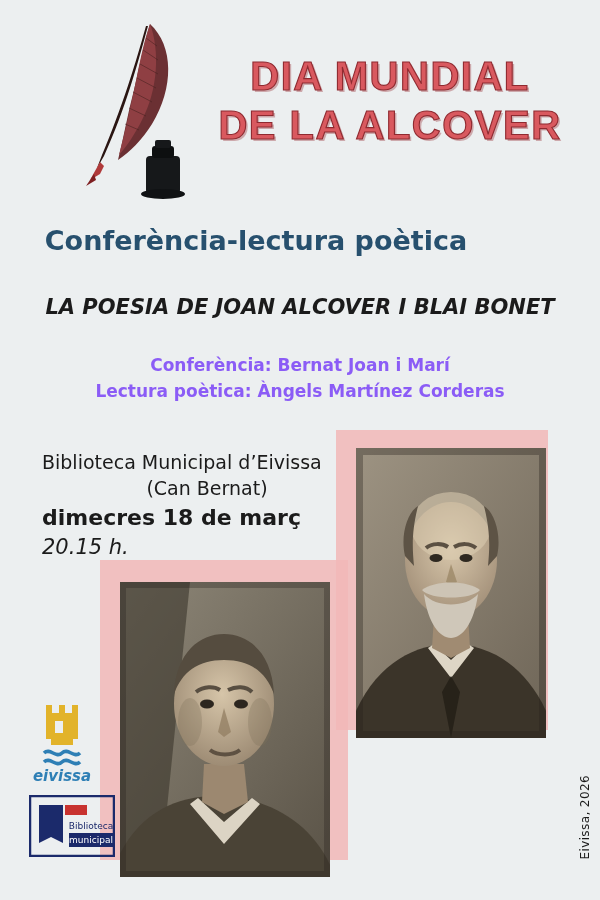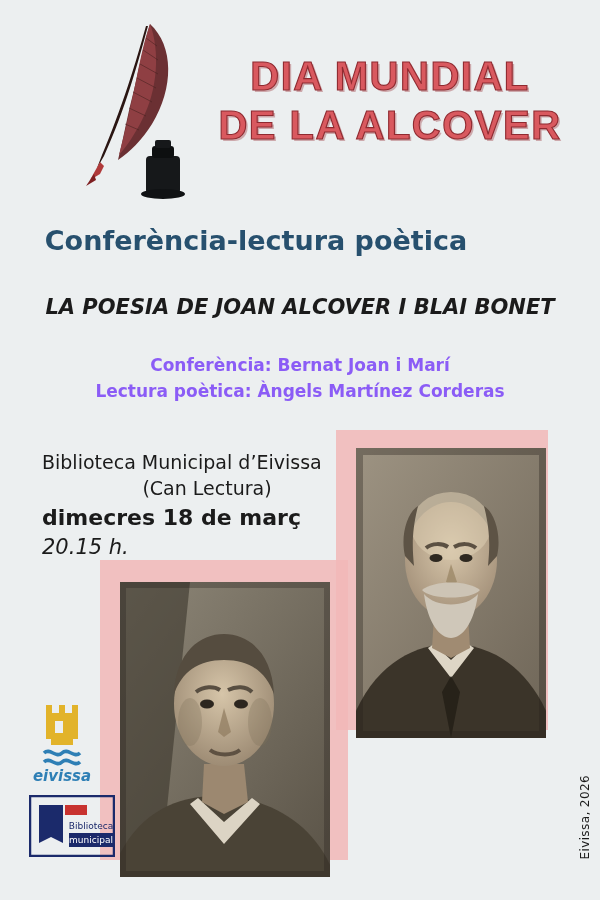--- a/index.html
+++ b/index.html
@@ -191,21 +191,21 @@
 
   <div id="worktitle">LA POESIA DE JOAN ALCOVER I BLAI BONET</div>
 
   <div id="credits">
     <div>Conferència: Bernat Joan i Marí</div>
     <div>Lectura poètica: Àngels Martínez Corderas</div>
   </div>
 
   <div id="venue">
     <div class="venue-line">Biblioteca Municipal d’Eivissa</div>
-    <div class="venue-line center">(Can Lectura)</div>
+    <div class="venue-line center">(Can Bernat)</div>
     <div class="date-line">dimecres 18 de març</div>
     <div class="time-line">20.15 h.</div>
   </div>
 
   <div class="photo" id="photo-alcover">
     <svg viewBox="0 0 190 290" xmlns="http://www.w3.org/2000/svg">
       <defs>
         <linearGradient id="bgA" x1="0" y1="0" x2="1" y2="1">
           <stop offset="0%" stop-color="#9d9382"></stop>
           <stop offset="100%" stop-color="#6e6557"></stop>

